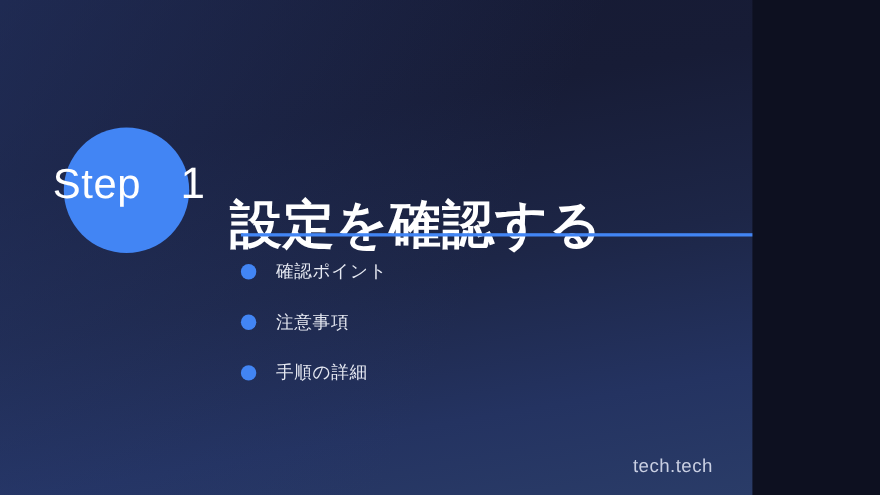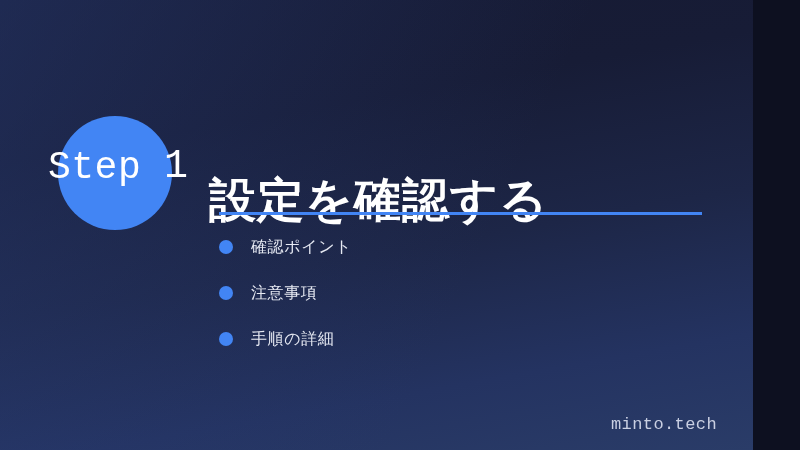--- a/index.html
+++ b/index.html
@@ -5,30 +5,29 @@
   html, body {
     margin: 0;
     padding: 0;
     background: #0d1020;
   }
   body {
     font-family: "Liberation Sans", "DejaVu Sans", sans-serif;
   }
   #slide {
     position: relative;
-    width: 753px;
+    width: 684px;
     height: 450px;
     overflow: hidden;
     background: linear-gradient(170deg,
                 #161a33 0%,
                 #171c36 28%,
                 #1d2647 55%,
                 #243361 80%,
                 #2a3c68 100%);
-    font-family: Liberation Mono, monospace;
   }
   
   #slide::after {
     content: "";
     position: absolute;
     inset: 0;
     background: linear-gradient(115deg, rgba(42,62,120,0.45) 0%, rgba(42,62,120,0.0) 62%);
     pointer-events: none;
   }
 
@@ -156,15 +155,15 @@
     <li class="bullet-item">
       <span class="bullet-dot"></span>
       <span class="bullet-text">注意事項</span>
     </li>
     <li class="bullet-item">
       <span class="bullet-dot"></span>
       <span class="bullet-text">手順の詳細</span>
     </li>
   </ul>
 
-  <div id="footer-brand">minto.tech</div>
+  <div id="footer-brand">tech.tech</div>
 
 </div>
 
 </body></html>

